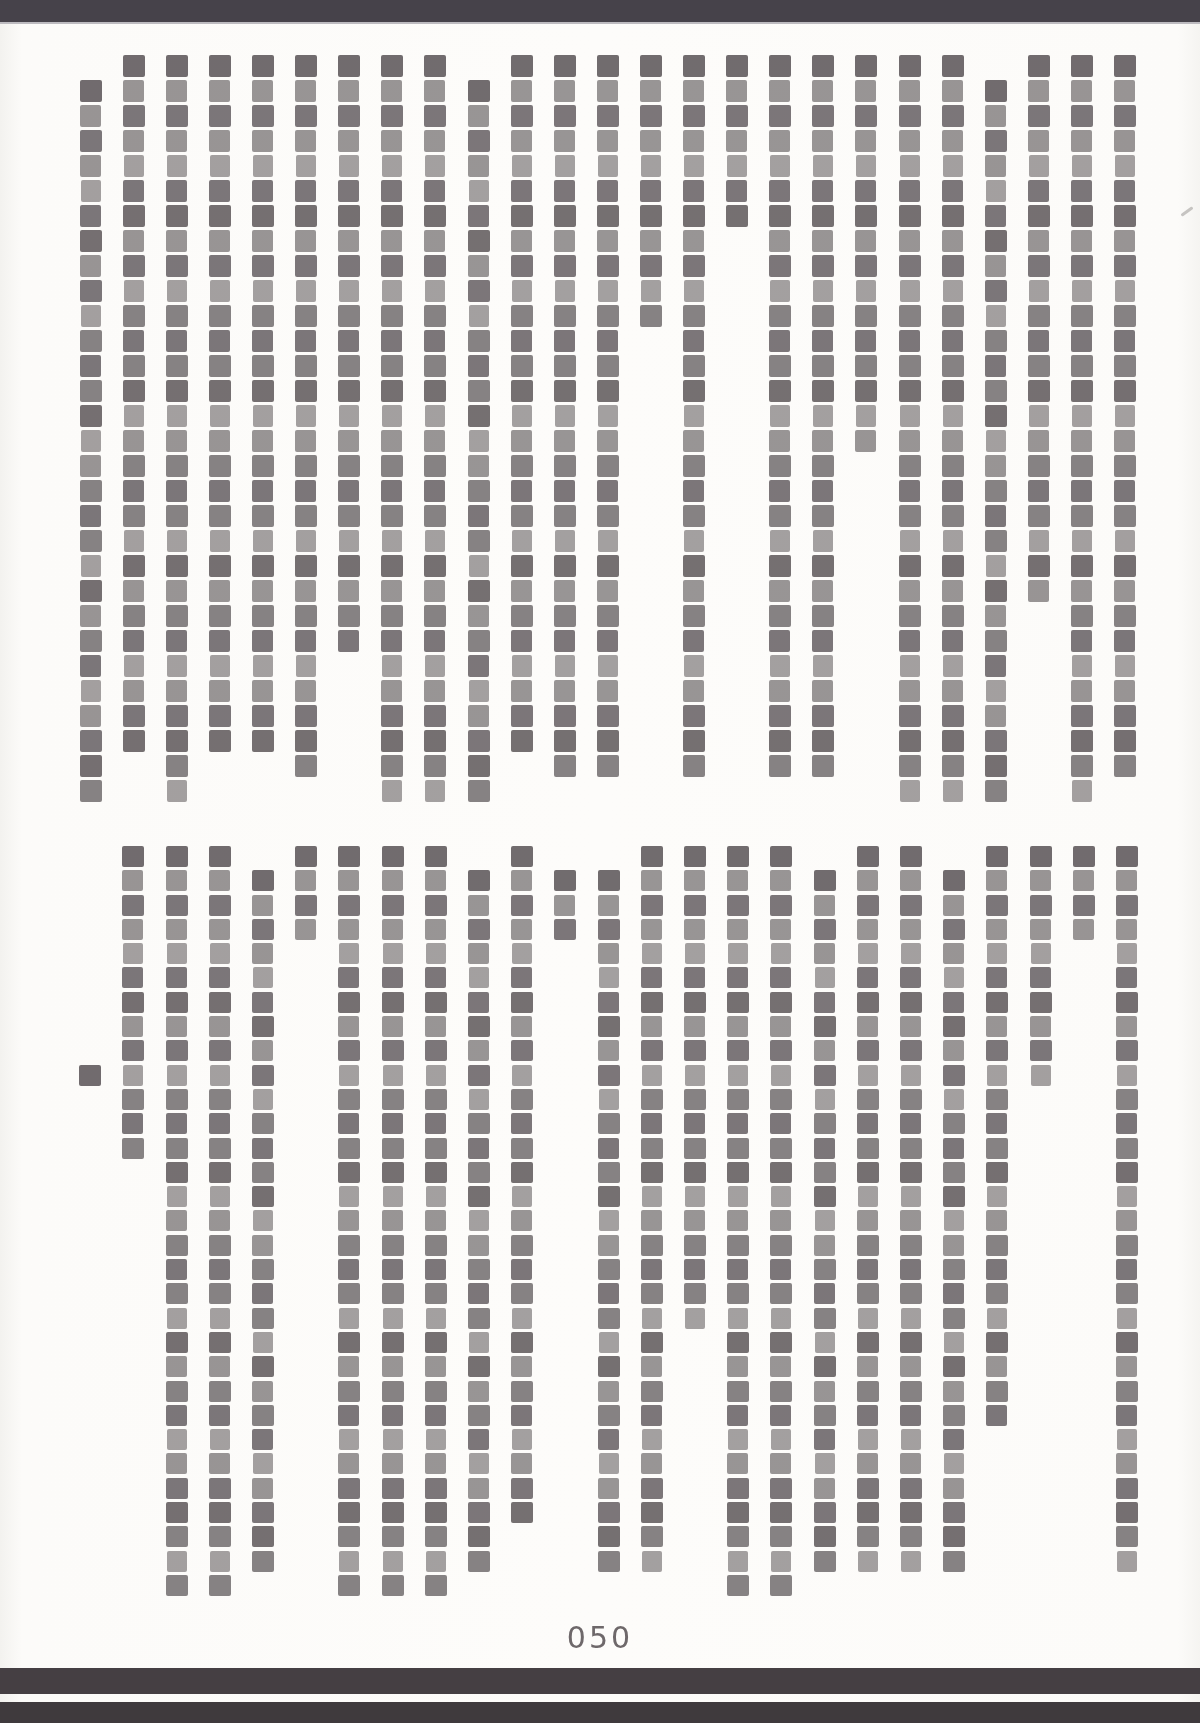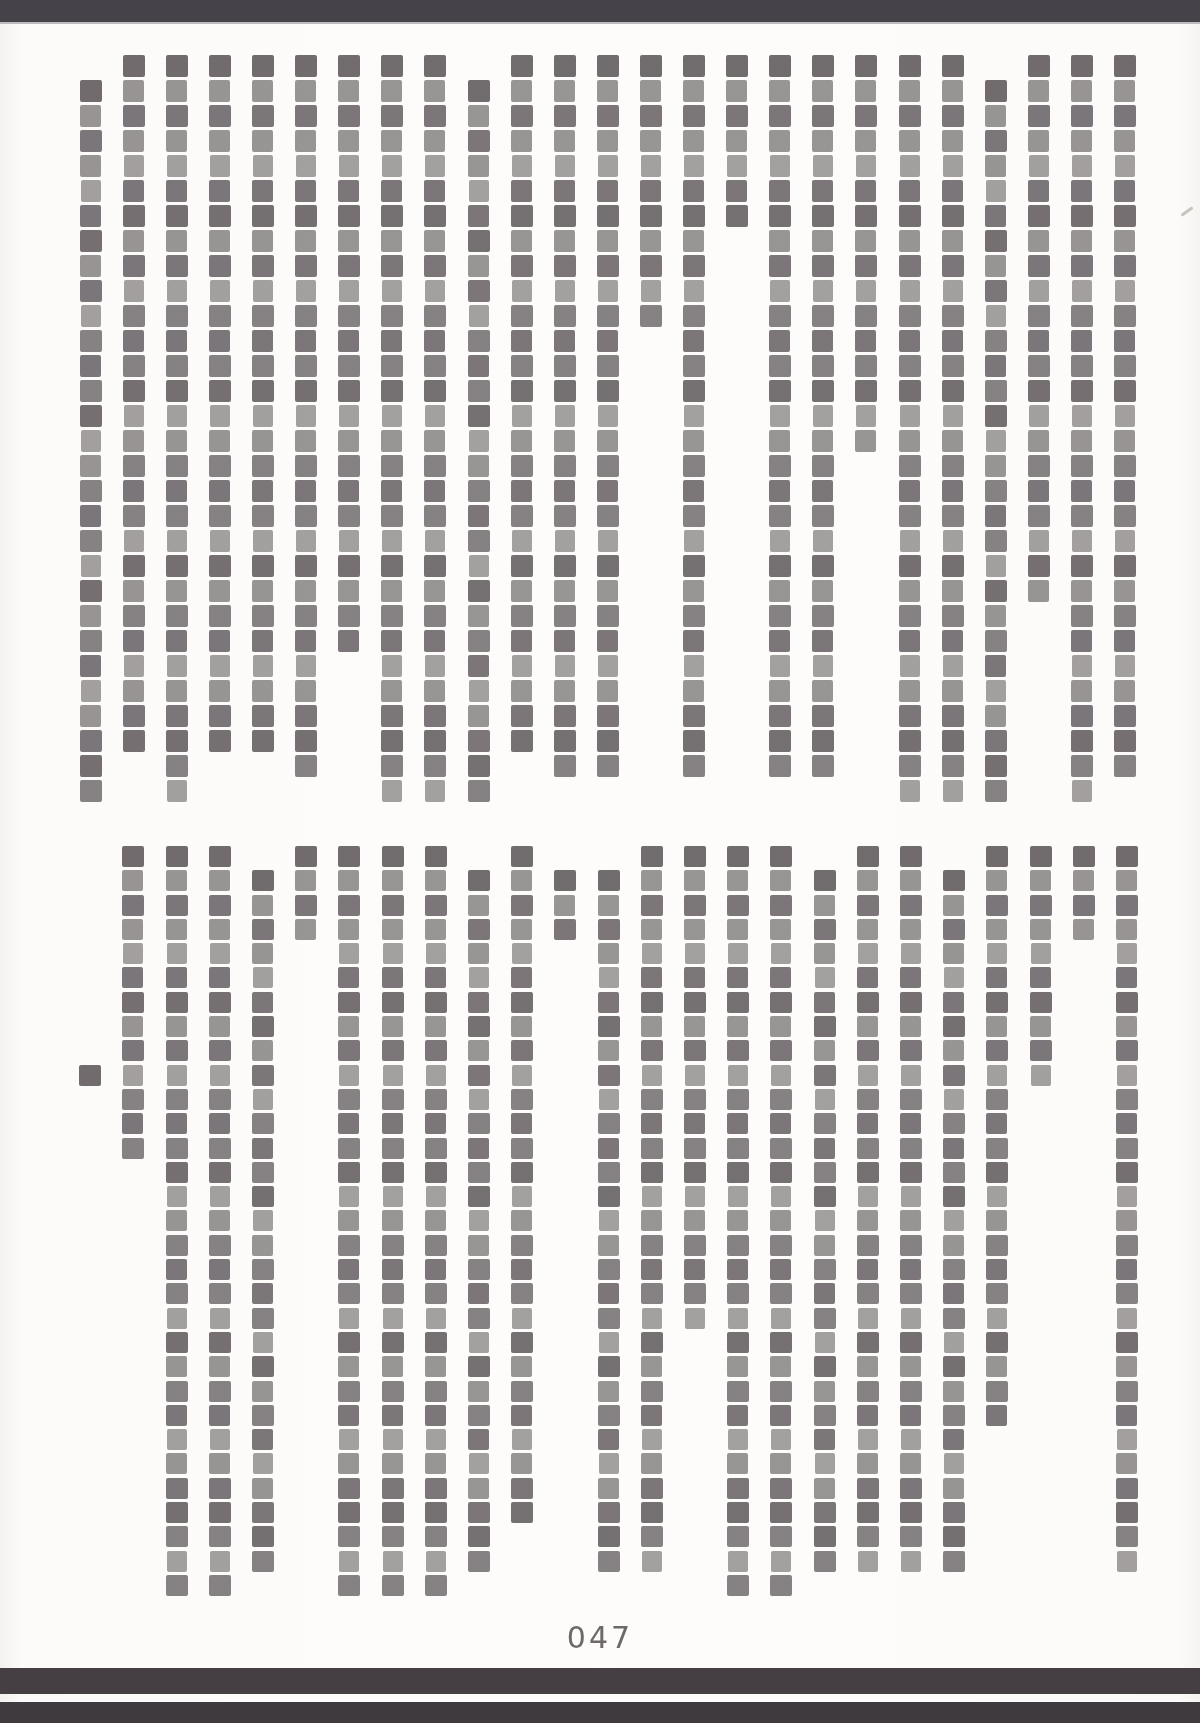--- a/index.html
+++ b/index.html
@@ -1404,16 +1404,16 @@
       <span class="glyph" style="height: 21px;"></span>
       <span class="glyph" style="height: 21px;"></span>
     </div>
     <div class="col" style="left: 78.2px; top: 218.7px; row-gap: 3.3px;">
       <span class="glyph" style="height: 21px;"></span>
     </div>
   </div>
 
 <span class="scan-smudge"></span>
 
-<div class="page-number">047</div>
+<div class="page-number">050</div>
 
 <div class="footer-bar-outer"></div>
 <div class="footer-bar-inner"></div>
 
 </body></html>

